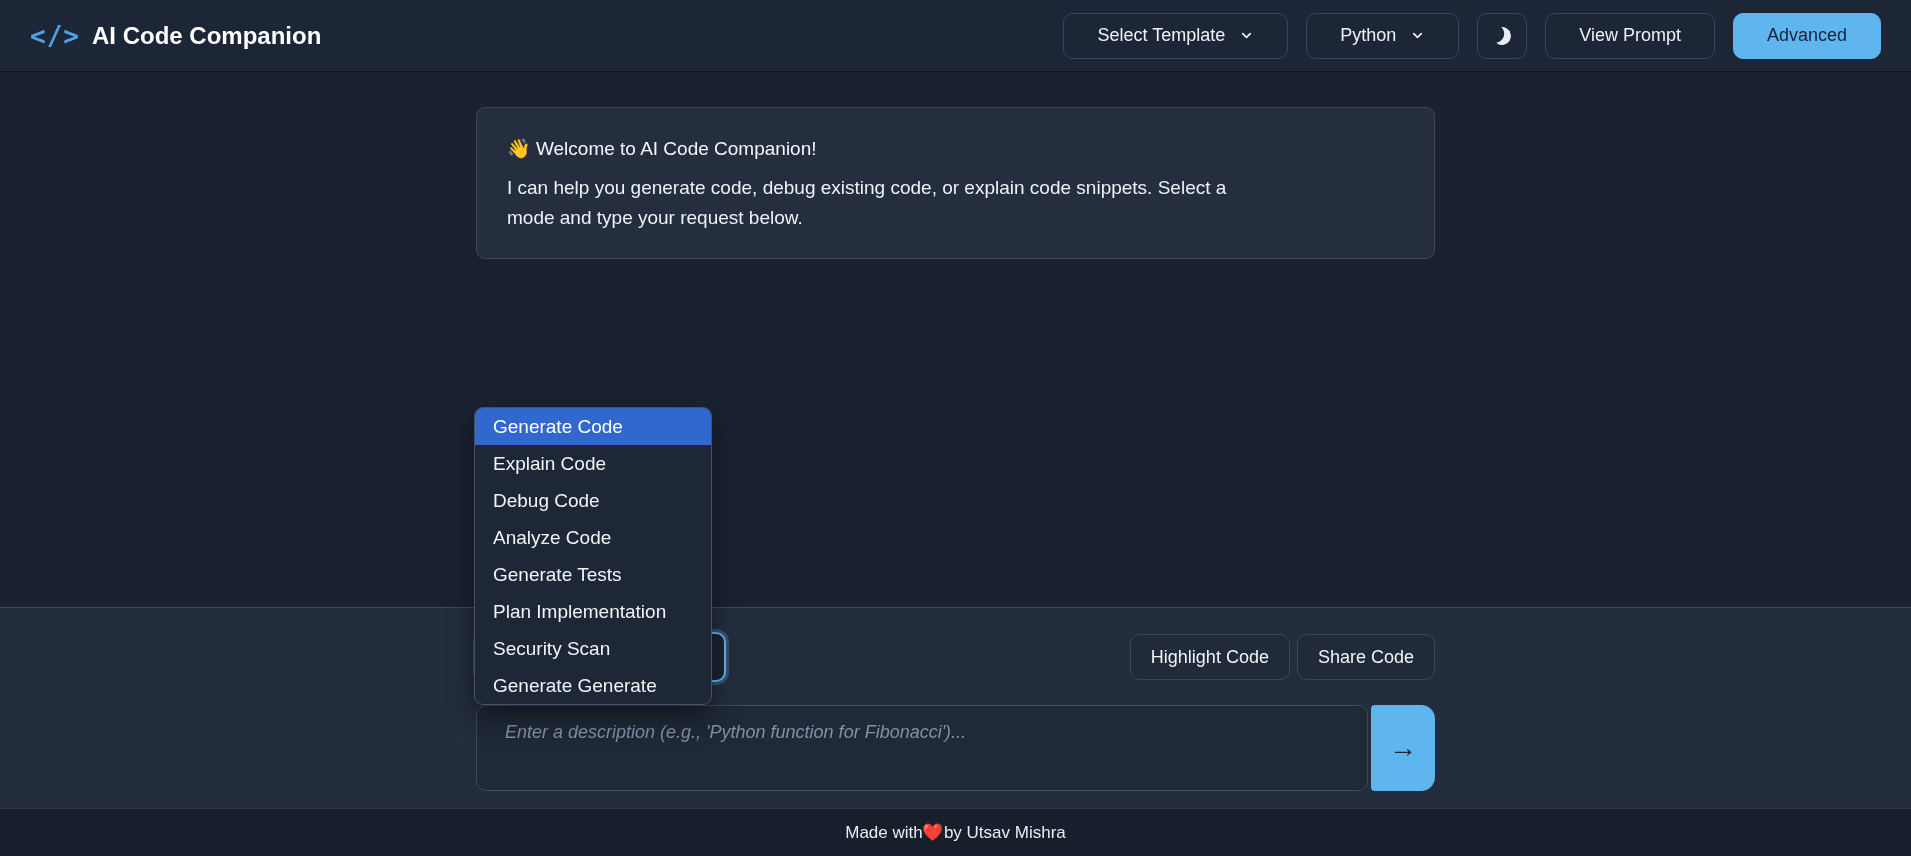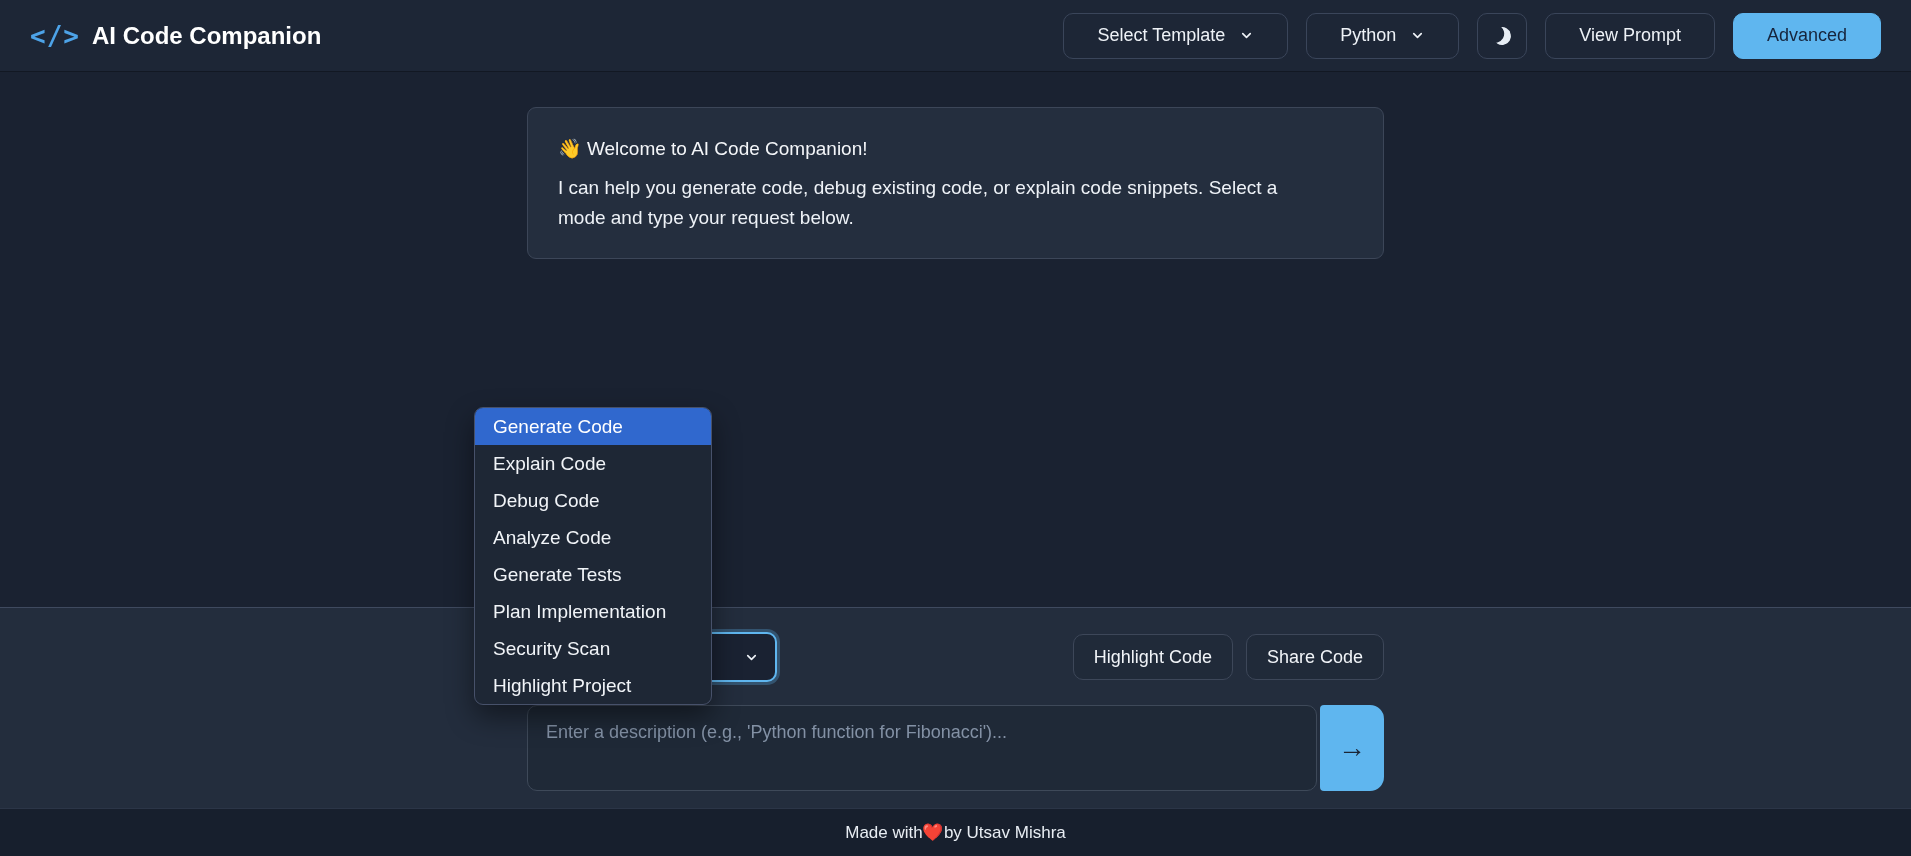--- a/index.html
+++ b/index.html
@@ -44,21 +44,21 @@
     width:18px; height:18px; border-radius:50%;
     box-shadow: inset -6px -4px 0 0 #e7edf4;
     transform:rotate(-15deg);
   }
 
   
   .main {
     position:absolute; top:72px; left:0; right:0; height:535px;
     background:#1a2231;
   }
-  .column { width:857px; margin:0 auto; position:relative; }
+  .column { width:959px; margin:0 auto; position:relative; }
   .welcome-card {
     margin-top:35px;
     background:#242e3e;
     border:1px solid #3c4658;
     border-radius:9px;
     padding:26px 30px;
     min-height:143px;
   }
   .welcome-card .wtitle { font-size:19px; line-height:1.55; color:#f4f6f9; }
   .welcome-card .wbody  { font-size:19px; line-height:1.55; color:#eef2f7; margin-top:10px; max-width:760px; }
@@ -93,35 +93,36 @@
   }
   .mode-select {
     width:250px; height:50px;
     background:#1a2232;
     border:2px solid #5fb6ef;
     box-shadow:0 0 0 3px rgba(95,182,239,0.28);
     border-radius:10px;
     display:flex; align-items:center; justify-content:space-between;
     padding:0 16px; font-size:19px; color:#f4f6f9; cursor:pointer;
   }
-  .row1-buttons { display:flex; align-items:center; gap:13px; }
+  .row1-buttons { display:flex; align-items:center; gap:7px; }
   .ghost-btn {
     height:46px; padding:0 20px;
     background:#202a39;
     border:1px solid #3d4759; border-radius:10px;
     color:#f1f4f8; font-size:18px; cursor:pointer; white-space:nowrap;
   }
   .composer-row2 { margin-top:23px; display:flex; align-items:stretch; }
   .prompt-input {
     flex:1; height:86px; resize:none;
     background:#1f2937;
     border:1px solid #3e4959; border-radius:10px;
-    padding:16px 18px; font-size:18px; color:#14b8a6;
+    padding:16px 28px; font-size:18px; color:#14b8a6;
     font-family:"Liberation Sans", sans-serif;
     outline:none;
+    font-style:italic;
   }
   .prompt-input::placeholder { color:#8391a5; }
   .send-btn {
     width:64px; height:86px; margin-left:3px;
     background:#5fb6ef; border:none;
     border-radius:4px 14px 14px 4px;
     display:flex; align-items:center; justify-content:center;
     font-size:28px; color:#1b2535; cursor:pointer;
   }
 
@@ -178,21 +179,21 @@
   </div>
 
   <div class="mode-menu">
     <div class="item highlighted">Generate Code</div>
     <div class="item">Explain Code</div>
     <div class="item">Debug Code</div>
     <div class="item">Analyze Code</div>
     <div class="item">Generate Tests</div>
     <div class="item">Plan Implementation</div>
     <div class="item">Security Scan</div>
-    <div class="item">Highlight Project</div>
+    <div class="item">Generate Generate</div>
   </div>
 </div>
 
 <div class="composer">
   <div class="column">
     <div class="composer-row1">
       <div class="mode-select">
         <span>Generate Code</span>
         <span class="chev">
           <svg width="15" height="15" viewBox="0 0 24 24" fill="none" stroke="#eef2f7" stroke-width="2.6" stroke-linecap="round" stroke-linejoin="round">

